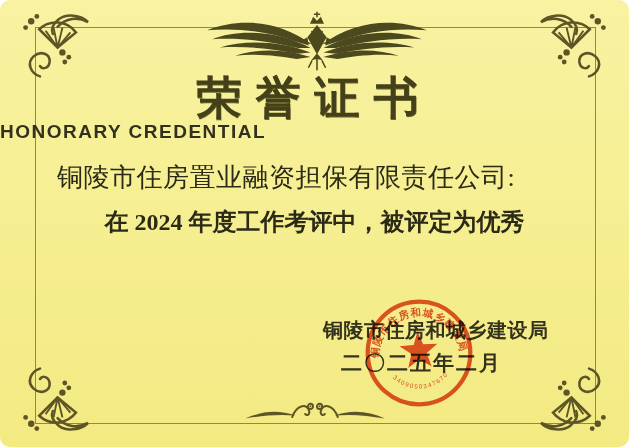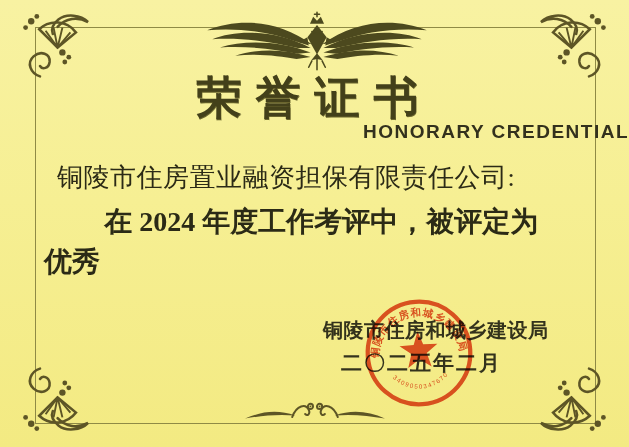--- a/index.html
+++ b/index.html
@@ -1,48 +1,49 @@
 <!DOCTYPE html>
 <html><head>
 <meta charset="utf-8">
 <style>
   html,body{margin:0;padding:0;background:#ffffff;}
   .certificate{
     position:relative;width:629px;height:447px;overflow:hidden;
     background:linear-gradient(180deg,#f8f2a2 0%,#f6ef93 45%,#f3ea82 100%);
     font-family:"Liberation Serif","DejaVu Serif",serif;
+    border-radius:10px;
   }
   .frame{
     position:absolute;left:35px;top:27px;width:559px;height:395px;
     border:1px solid #8f8a45;
   }
   .corner{position:absolute;width:80px;height:80px;}
   .corner.tl{left:16px;top:6px;}
   .corner.tr{right:16px;top:6px;transform:scaleX(-1);}
   .corner.bl{left:16px;bottom:8px;transform:scaleY(-1);}
   .corner.br{right:16px;bottom:8px;transform:scale(-1,-1);}
   .bottom-motif{position:absolute;left:239px;top:398px;width:152px;height:26px;}
   .emblem{position:absolute;left:202px;top:10px;width:230px;height:66px;}
   .title{
     position:absolute;left:0;top:68px;width:629px;text-align:center;
     font-size:45px;font-weight:bold;letter-spacing:14px;color:#43401a;
     text-shadow:0.5px 0.5px 0 #6b662e;
   }
   .subtitle{
-    position:absolute;left:0;top:121px;width:629px;text-align:right;
+    position:absolute;left:0;top:121px;width:629px;text-align:left;
     font-family:"Liberation Sans","DejaVu Sans",sans-serif;
     font-size:19px;font-weight:bold;letter-spacing:1.5px;color:#33311d;
   }
   .recipient{
     position:absolute;left:57px;top:160px;width:520px;
     font-size:26px;font-weight:normal;color:#2b2a16;letter-spacing:0.5px;
   }
   .body-text{
-    position:absolute;left:44px;top:202px;width:518px;
-    font-size:28px;font-weight:bold;color:#2b2a16;line-height:40px;font-family:Liberation Serif, serif;
+    position:absolute;left:53px;top:202px;width:518px;
+    font-size:24px;font-weight:bold;color:#2b2a16;line-height:40px;font-family:Liberation Serif, serif;
   }
   .body-text .line1{text-indent:2.15em;}
   .issuer{
     position:absolute;left:323px;top:317px;
     font-size:20px;font-weight:bold;color:#33321c;letter-spacing:0.5px;
   }
   .issue-date{
     position:absolute;left:341px;top:349px;
     font-size:21px;font-weight:bold;color:#33321c;letter-spacing:2px;
   }

